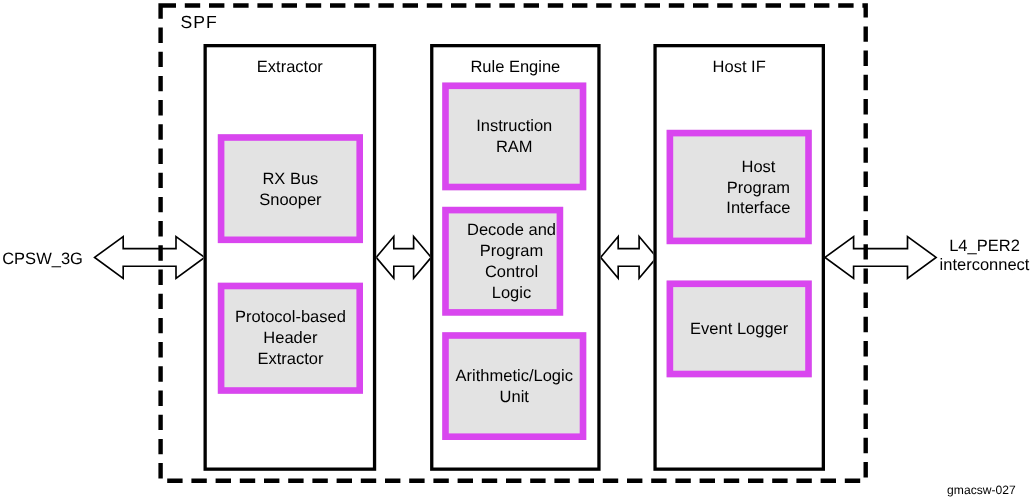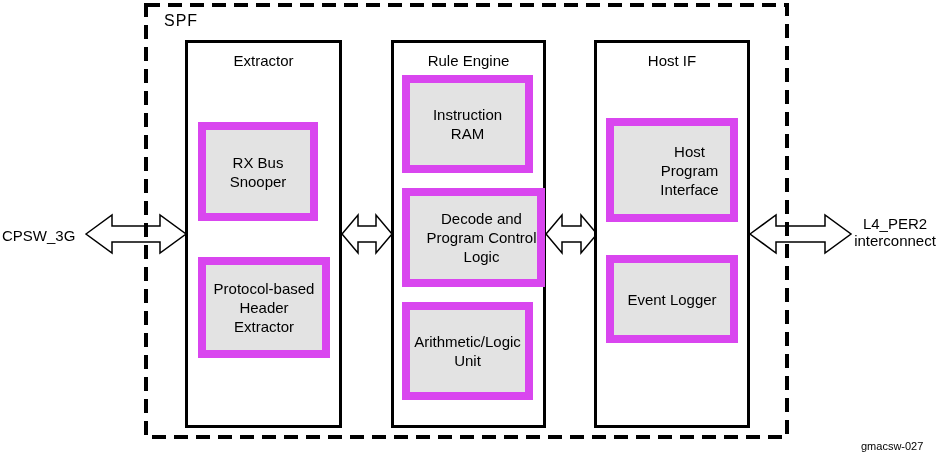--- a/index.html
+++ b/index.html
@@ -44,35 +44,35 @@
   .block-host-if { left: 594px; width: 156px; }
   .block-title {
     margin-top: 9px;
     text-align: center;
     font-size: 15px;
     color: #000000;
   }
   .module {
     position: absolute;
     background: #e3e3e3;
-    border: 8px solid #d946ef;
+    border: 6px solid #d946ef;
     box-sizing: border-box;
     display: flex;
     align-items: center;
     justify-content: center;
     text-align: center;
     font-size: 15px;
     line-height: 19px;
     white-space: pre-line;
     color: #000000;
   }
-  .m-rx-bus-snooper        { left: 198px; top: 122px; width: 120px; height: 99px; }
+  .m-rx-bus-snooper        { left: 198px; top: 122px; width: 132px; height: 99px; }
   .m-protocol-extractor    { left: 198px; top: 257px; width: 132px; height: 101px; text-align: center; }
   .m-instruction-ram       { left: 402px; top: 75px;  width: 131px; height: 98px; }
-  .m-decode-logic          { left: 402px; top: 188px; width: 143px; height: 99px; padding-left: 16px; }
+  .m-decode-logic          { left: 402px; top: 188px; width: 110px; height: 99px; padding-left: 16px; }
   .m-alu                   { left: 402px; top: 302px; width: 131px; height: 98px; }
   .m-host-program-interface{ left: 606px; top: 118px; width: 132px; height: 104px; padding-left: 35px; }
   .m-event-logger          { left: 606px; top: 255px; width: 132px; height: 88px; }
   .ext-label {
     position: absolute;
     font-size: 15px;
     color: #000000;
     white-space: pre-line;
   }
   .ext-label-left {

